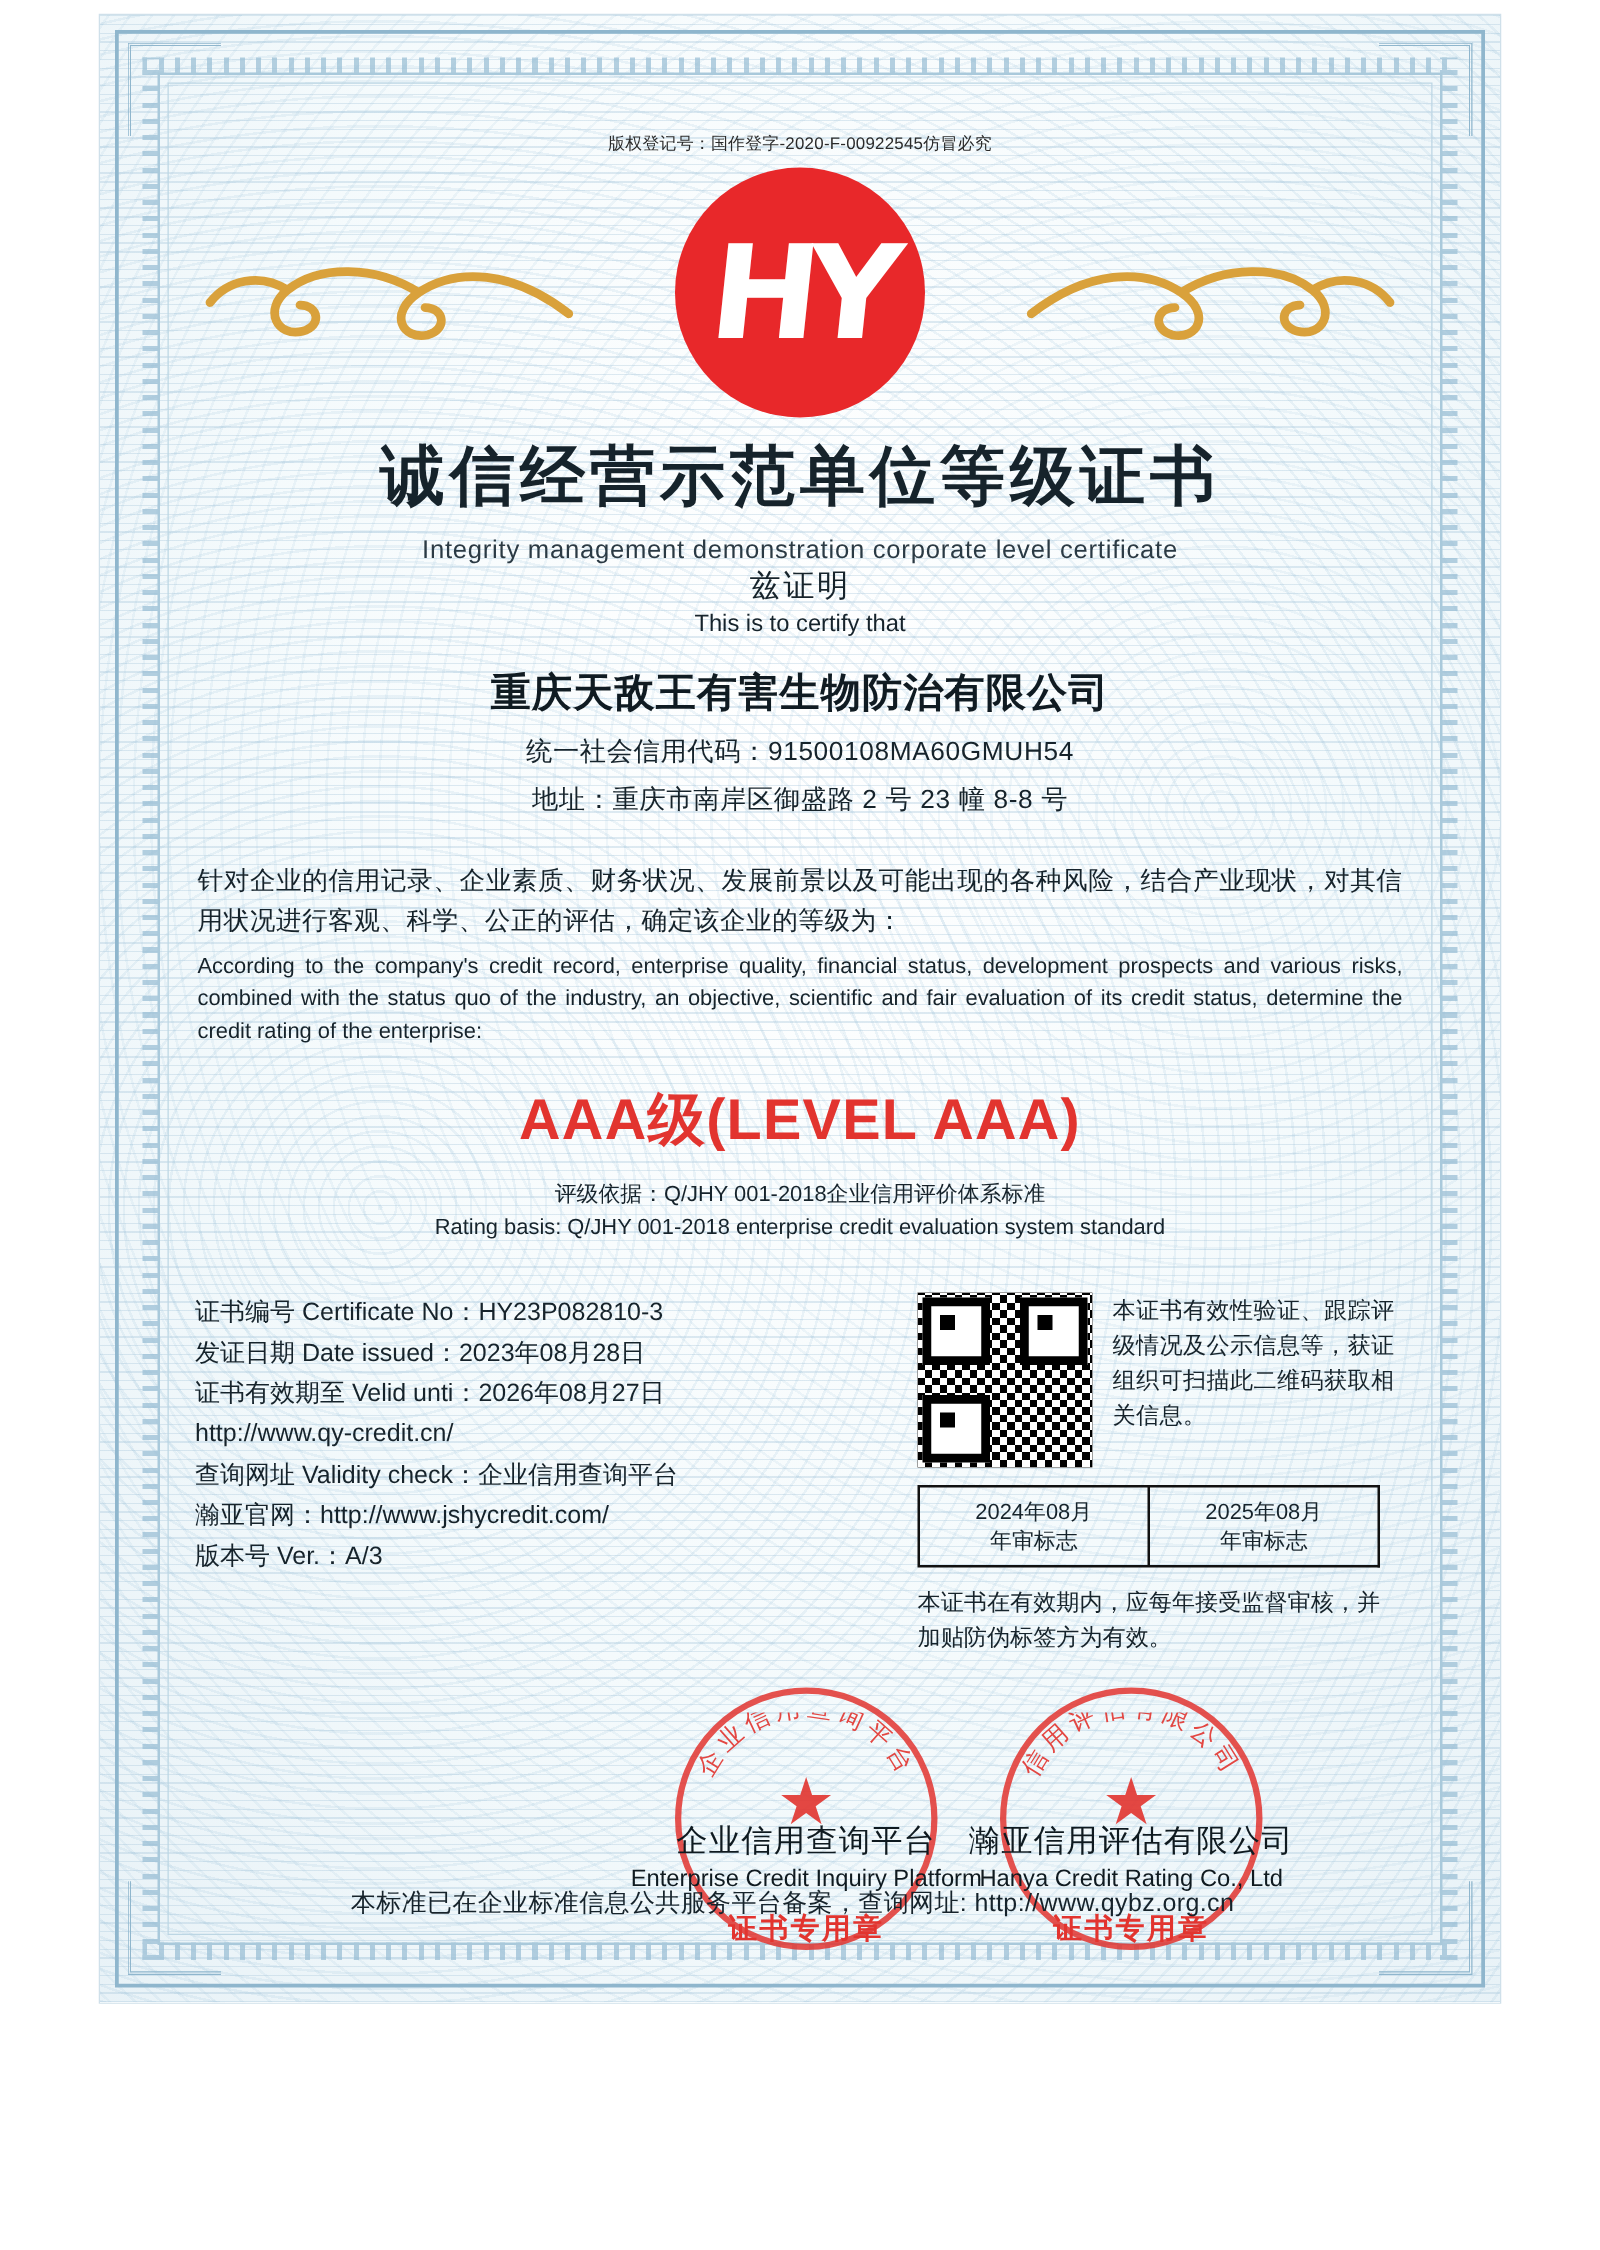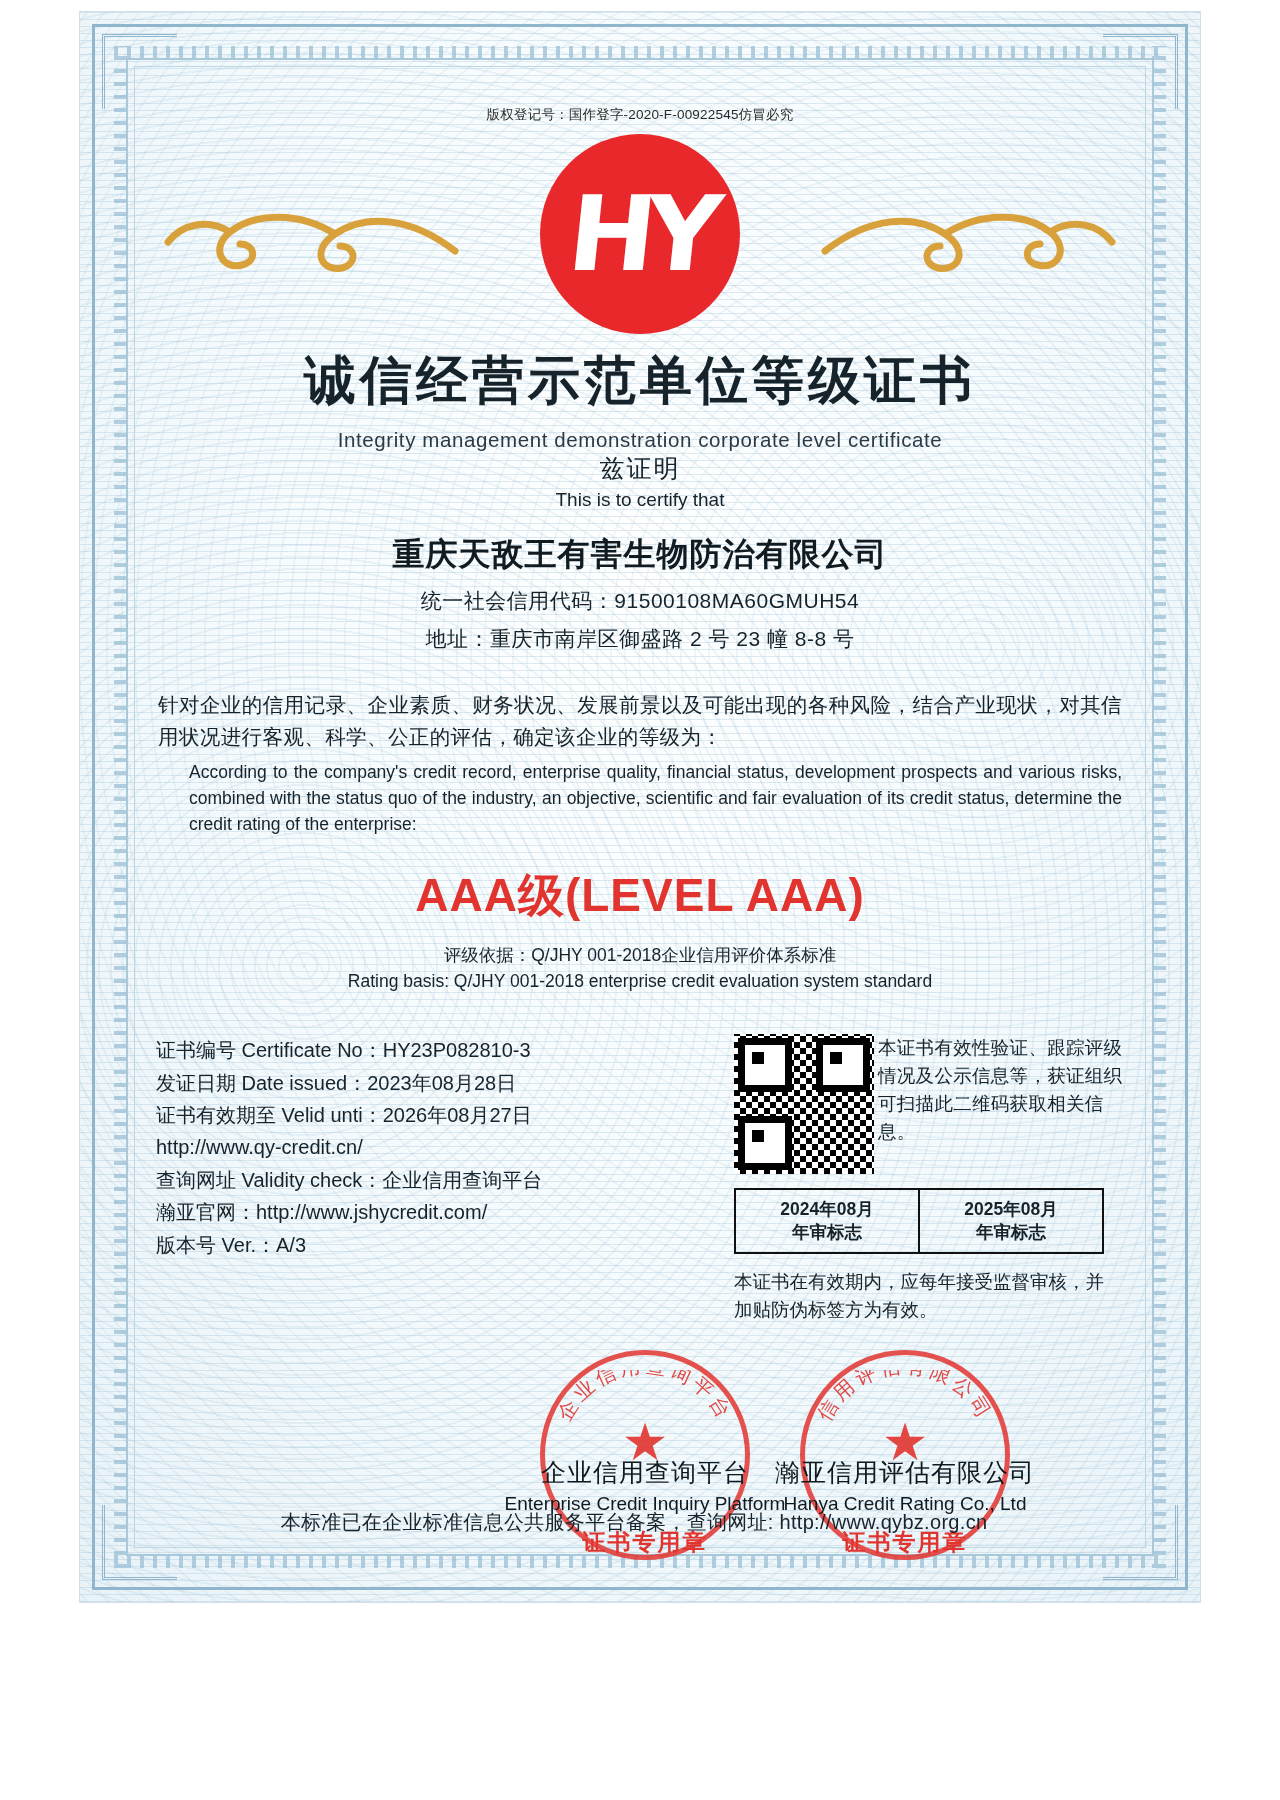--- a/index.html
+++ b/index.html
@@ -190,21 +190,20 @@
     line-height: 1.55;
     text-align: justify;
     letter-spacing: .4px;
   }
   .para-en {
     font-size: 17.5px;
     color: #16232b;
     line-height: 1.5;
     text-align: justify;
     margin-top: 6px;
-    margin-left: 31px;
   }
 
   .level {
     text-align: center;
     font-size: 46px;
     font-weight: bold;
     color: #e2342f;
     margin-top: 28px;
     letter-spacing: 1px;
   }
@@ -235,21 +234,21 @@
     font-size: 20px;
     color: #16232b;
     line-height: 1.62;
     white-space: nowrap;
   }
 
   .details-right {
     flex: 1;
     position: relative;
   }
-  .qr-row { display: flex; gap: 4px; }
+  .qr-row { display: flex; gap: 16px; }
   .qr {
     width: 140px;
     height: 140px;
     flex: 0 0 140px;
     background-color: #fff;
     background-image:
       repeating-linear-gradient(90deg, #000 0 6px, #fff 6px 12px),
       repeating-linear-gradient(0deg, #000 0 6px, #fff 6px 12px);
     background-blend-mode: difference;
     position: relative;
@@ -287,21 +286,20 @@
     flex: 1;
     border: 2px solid #111;
     height: 62px;
     display: flex;
     flex-direction: column;
     align-items: center;
     justify-content: center;
     font-size: 17.5px;
     color: #16232b;
     line-height: 1.35;
-    font-weight: bold;
   }
   .stamp-box + .stamp-box { border-left: none; }
 
   .annual-note {
     margin-top: 14px;
     width: 372px;
     font-size: 18.5px;
     color: #16232b;
     line-height: 1.5;
     text-align: left;

